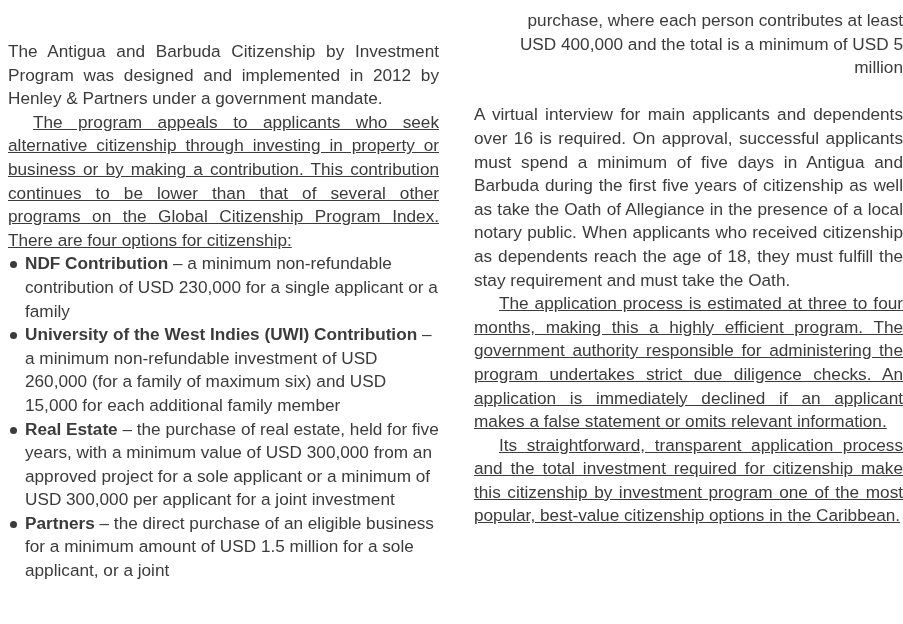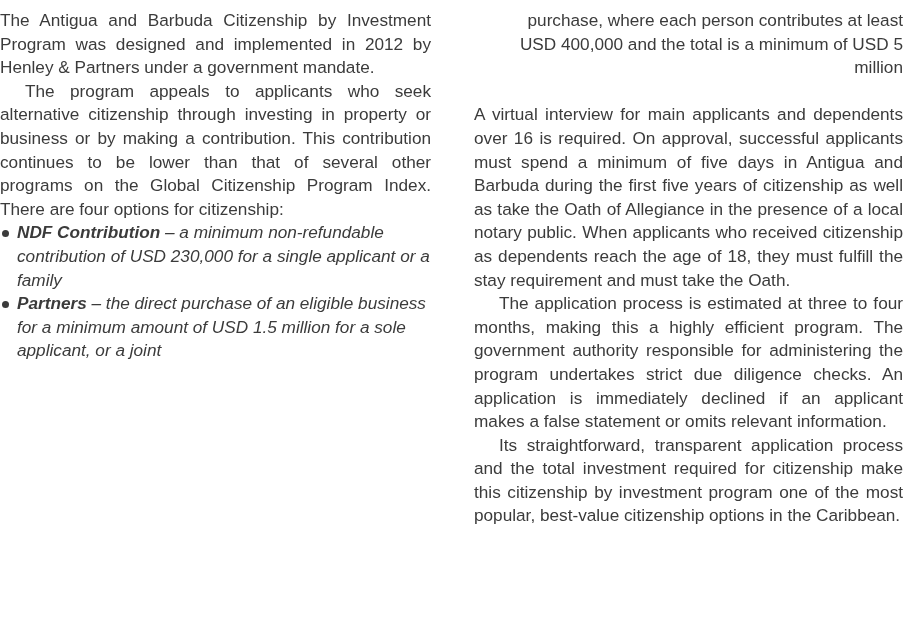--- a/index.html
+++ b/index.html
@@ -4,26 +4,26 @@
 <style>
   html, body { margin: 0; padding: 0; background: #ffffff; }
   body {
     width: 903px; height: 624px; overflow: hidden; position: relative;
     font-family: "Liberation Sans", sans-serif;
     color: #3b3b3b;
     font-size: 17.2px;
     line-height: 23.6px;
   }
   .col { position: absolute; top: 9px; }
-  .col-left { left: 0; width: 431px; }
+  .col-left { left: 8px; width: 431px; margin-top: 31px; }
   .col-right { left: 474px; width: 429px; }
   p { margin: 0; text-align: justify; }
-  .indent { text-indent: 25px; }
+  .indent { text-indent: 25px; text-decoration: underline; }
   ul { list-style: none; margin: 0; padding: 0; }
-  li { position: relative; padding-left: 17px; text-align: left; font-style: italic; }
+  li { position: relative; padding-left: 17px; text-align: left; }
   li .bullet {
     position: absolute; left: 2px; top: 9px;
     width: 7px; height: 7px; border-radius: 50%; background: #3b3b3b;
   }
   b { font-weight: bold; }
   .cont { padding-left: 23px; text-align: right; }
   .gap { height: 23.6px; }
 </style>
 </head>
 <body>
@@ -31,20 +31,28 @@
 <div class="col col-left">
   <p>The Antigua and Barbuda Citizenship by Investment Program was designed and implemented in 2012 by Henley &amp; Partners under a government mandate.</p>
   <p class="indent">The program appeals to applicants who seek alternative citizenship through investing in property or business or by making a contribution. This contribution continues to be lower than that of several other programs on the Global Citizenship Program Index. There are four options for citizenship:</p>
   <ul>
     <li>
       <span class="bullet"></span>
       <b>NDF Contribution</b><span> – a minimum non-refundable contribution of USD 230,000 for a single applicant or a family</span>
     </li>
     <li>
       <span class="bullet"></span>
+      <b>University of the West Indies (UWI) Contribution</b><span> – a minimum non-refundable investment of USD 260,000 (for a family of maximum six) and USD 15,000 for each additional family member</span>
+    </li>
+    <li>
+      <span class="bullet"></span>
+      <b>Real Estate</b><span> – the purchase of real estate, held for five years, with a minimum value of USD 300,000 from an approved project for a sole applicant or a minimum of USD 300,000 per applicant for a joint investment</span>
+    </li>
+    <li>
+      <span class="bullet"></span>
       <b>Partners</b><span> – the direct purchase of an eligible business for a minimum amount of USD 1.5 million for a sole applicant, or a joint</span>
     </li>
   </ul>
 </div>
 
 <div class="col col-right">
   <p class="cont">purchase, where each person contributes at least USD 400,000 and the total is a minimum of USD 5 million</p>
   <div class="gap"></div>
   <p>A virtual interview for main applicants and dependents over 16 is required. On approval, successful applicants must spend a minimum of five days in Antigua and Barbuda during the first five years of citizenship as well as take the Oath of Allegiance in the presence of a local notary public. When applicants who received citizenship as dependents reach the age of 18, they must fulfill the stay requirement and must take the Oath.</p>
   <p class="indent">The application process is estimated at three to four months, making this a highly efficient program. The government authority responsible for administering the program undertakes strict due diligence checks. An application is immediately declined if an applicant makes a false statement or omits relevant information.</p>

